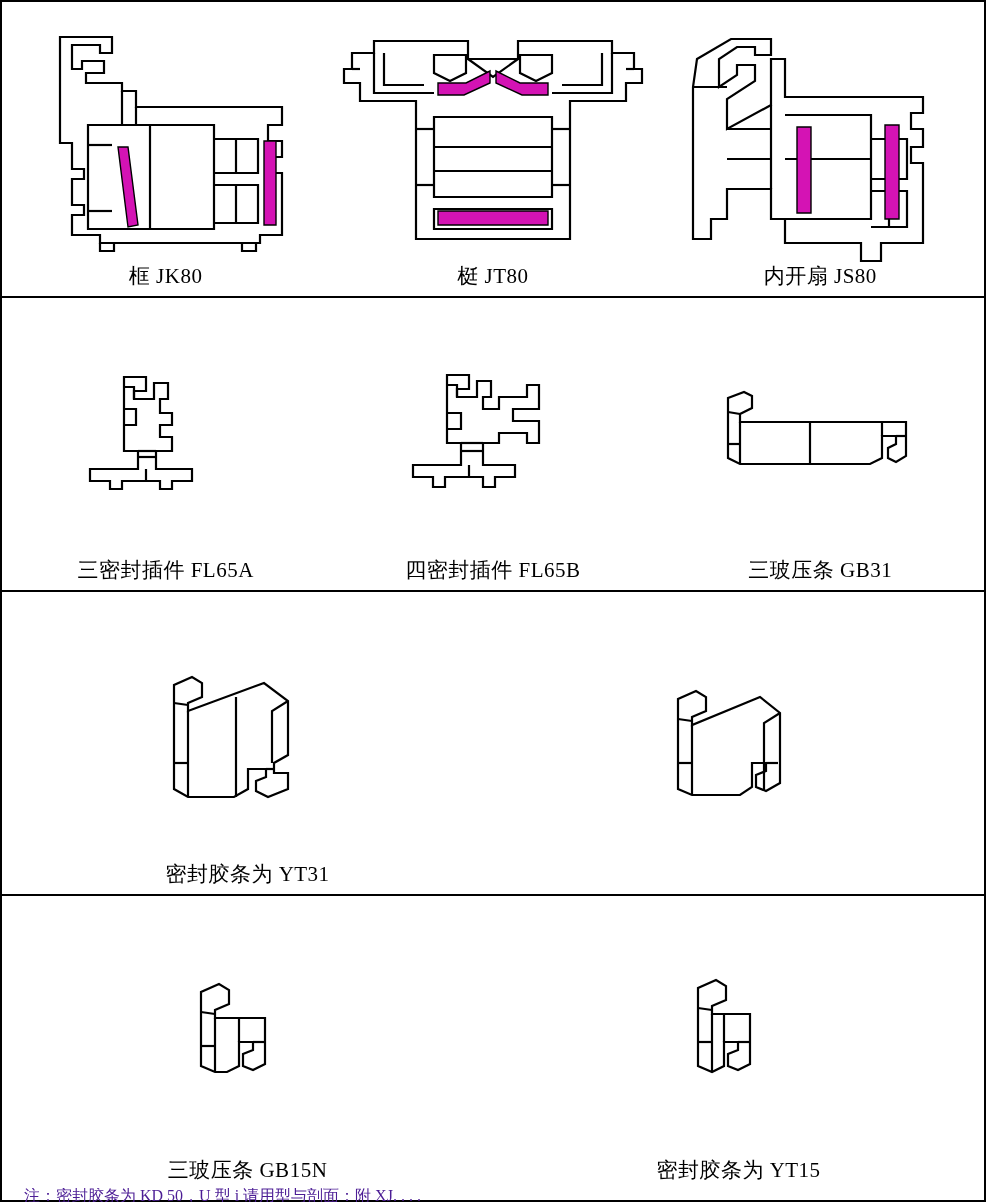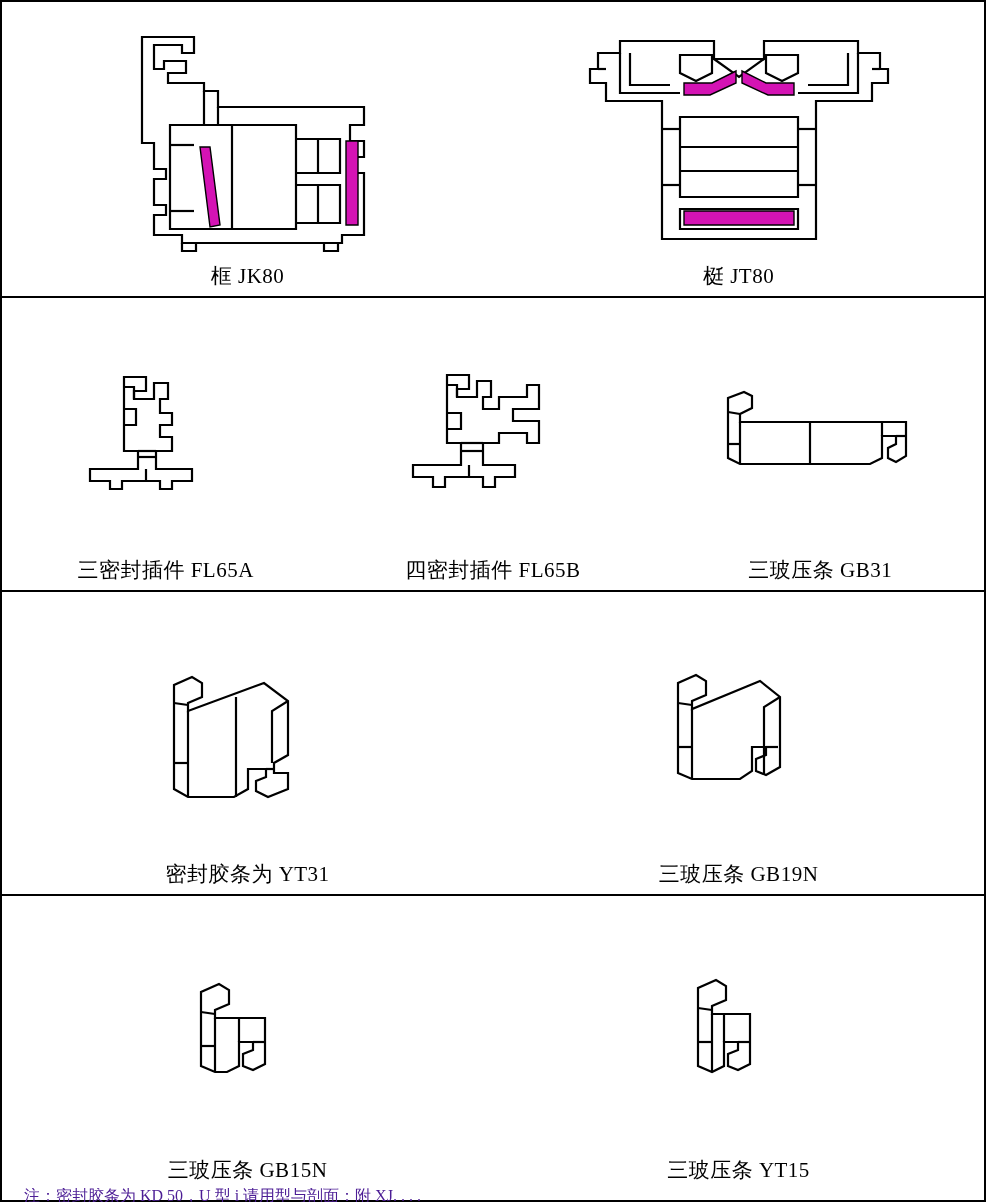--- a/index.html
+++ b/index.html
@@ -147,20 +147,48 @@
           <g class="seal">
             <path d="M100 54 L128 54 L152 42 L152 54 L126 66 L100 66 Z"></path>
             <path d="M210 54 L182 54 L158 42 L158 54 L184 66 L210 66 Z"></path>
             <path d="M100 182 L210 182 L210 196 L100 196 Z"></path>
           </g>
         </svg>
       </div>
       <div class="caption">梃  JT80</div>
     </div>
 
+    <div class="cell">
+      <div class="art">
+        <svg width="290" height="240" viewBox="0 0 290 240">
+          <g class="stroke">
+            <path d="M22 30 L56 10 L96 10 L96 26 L80 26 L80 18 L62 18 L44 30 L44 58 L62 46 L62 36
+                     L80 36 L80 52 L52 70 L52 100 L96 76 L96 30 L110 30 L110 68 L248 68 L248 84
+                     L236 84 L236 100 L248 100 L248 118 L236 118 L236 134 L248 134 L248 214
+                     L206 214 L206 232 L186 232 L186 214 L110 214 L110 190 L96 190 L96 160
+                     L52 160 L52 190 L36 190 L36 210 L18 210 L18 58 Z"></path>
+            <path d="M96 76 L96 160"></path>
+            <path d="M52 100 L96 100"></path>
+            <path d="M52 130 L96 130"></path>
+            <path d="M110 86 L196 86 L196 190 L110 190"></path>
+            <path d="M196 110 L232 110 L232 150 L196 150"></path>
+            <path d="M196 162 L232 162 L232 198 L196 198"></path>
+            <path d="M110 130 L196 130"></path>
+            <path d="M214 110 L214 150"></path>
+            <path d="M214 162 L214 198"></path>
+            <path d="M18 58 L52 58"></path>
+          </g>
+          <g class="seal">
+            <path d="M122 98 L136 98 L136 184 L122 184 Z"></path>
+            <path d="M210 96 L224 96 L224 190 L210 190 Z"></path>
+          </g>
+        </svg>
+      </div>
+      <div class="caption">内开扇  JS80</div>
+    </div>
 
   </div>
 
   <div class="rowgroup r2">
 
     <div class="cell">
       <div class="art">
         <svg width="180" height="150" viewBox="0 0 180 150">
           <g class="stroke">
             <path d="M48 18 L48 8 L70 8 L70 22 L58 22 L58 30 L78 30 L78 14 L92 14 L92 30
@@ -250,21 +278,20 @@
                      L126 104 L112 112 L102 108 L102 96 L112 92 L112 84 L98 84 L98 108
                      L86 116 L38 116 L24 110 Z"></path>
             <path d="M38 46 L38 116"></path>
             <path d="M126 34 L110 44 L110 112"></path>
             <path d="M24 40 L38 42"></path>
             <path d="M24 84 L38 84"></path>
             <path d="M112 84 L124 84"></path>
           </g>
         </svg>
       </div>
-      <div class="caption">三玻压条  GB19N</div>
     </div>
 
   </div>
 
   <div class="rowgroup r4 last">
 
     <div class="cell">
       <div class="art">
         <svg width="150" height="150" viewBox="0 0 150 150">
           <g class="stroke">
@@ -290,21 +317,21 @@
                      L74 102 L64 98 L64 86 L74 82 L74 74 L60 74 L60 98 L48 104
                      L34 98 Z"></path>
             <path d="M48 46 L48 104"></path>
             <path d="M60 46 L60 74"></path>
             <path d="M34 40 L48 42"></path>
             <path d="M34 74 L48 74"></path>
             <path d="M74 74 L86 74"></path>
           </g>
         </svg>
       </div>
-      <div class="caption">三玻压条  YT15</div>
+      <div class="caption">密封胶条为  YT15</div>
     </div>
 
 
   </div>
 
   <div class="footer">注：密封胶条为 KD 50，U 型 i 请用型与剖面：附 XJ. . . .</div>
 
 </div>
 
 </body></html>

